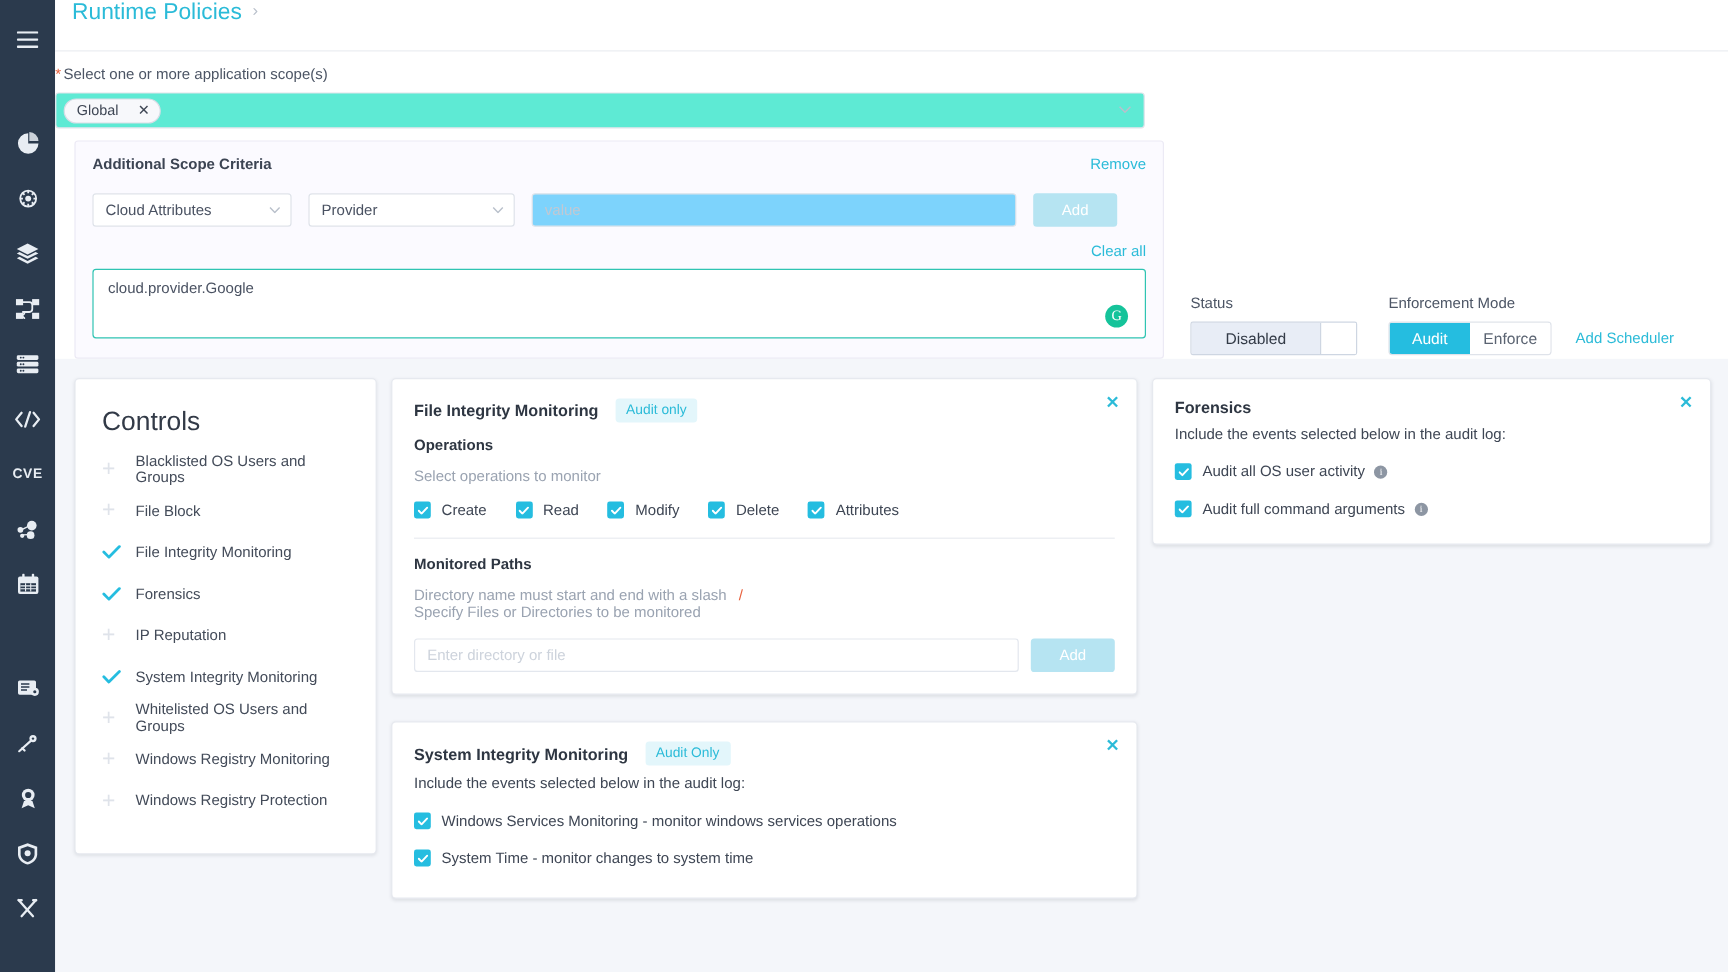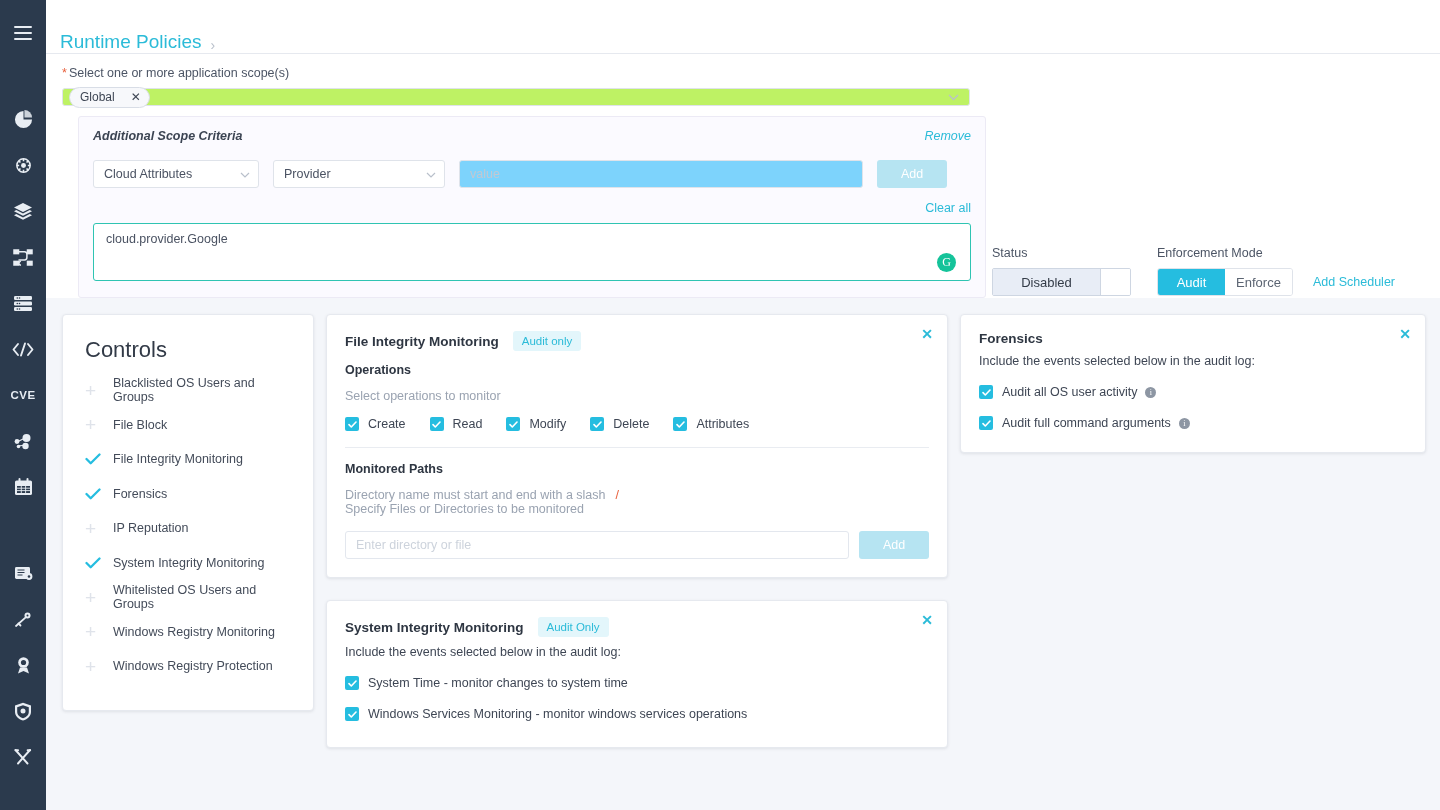--- a/index.html
+++ b/index.html
@@ -28,55 +28,55 @@
   .side-gap { height: 40px; }
   .cve-text {
     font-size: 11.5px; font-weight: bold; letter-spacing: .5px;
     color: #e8edf3; font-family: "Liberation Sans", sans-serif;
   }
 
   
   .main { flex: 1; display: flex; flex-direction: column; background: #f4f6fa; min-width: 0; }
 
   .topbar {
-    height: 54px; background: #ffffff;
-    display: flex; align-items: flex-end;
+    height: 43px; background: #ffffff;
+    display: flex; align-items: flex-start;
     padding-left: 14px;
     border-bottom: 1px solid #e6e9ef;
   }
   .crumb-link { color: #2bbbd8; font-size: 19px; cursor: pointer; }
   .crumb-sep { color: #b9c0cb; font-size: 14px; margin: 0 9px; }
   .crumb-current { color: #57606e; font-size: 19px; }
 
-  .scopewrap { background: #ffffff; padding: 12px 16px 0 16px; }
+  .scopewrap { background: #ffffff; padding: 12px 16px 0 0; }
   .req-label { font-size: 12.5px; color: #4c5565; margin-bottom: 8px; }
   .req-star { color: #e8603c; margin-right: 2px; }
 
   .multiselect {
-    height: 18px; border: 1px solid #dfe3ea; border-radius: 3px;
-    background: #bef264; display: flex; align-items: center;
+    height: 30px; border: 1px solid #dfe3ea; border-radius: 3px;
+    background: #5eead4; display: flex; align-items: center;
     padding: 0 6px; width: 908px; position: relative;
   }
   .chip {
     height: 21px; border: 1px solid #d8dde6; border-radius: 11px;
     background: #f7f8fb; display: inline-flex; align-items: center;
     padding: 0 8px 0 10px; font-size: 12px; color: #3e4654;
   }
   .chip-x { margin-left: 16px; color: #3e4654; font-size: 12px; cursor: pointer; line-height: 1; }
   .ms-caret { position: absolute; right: 10px; color: #b9c0cb; font-size: 10px; }
 
   
   .criteria {
     margin: 10px 16px 0 16px; width: 908px;
     background: #fbfaff;
     border: 1px solid #eceaf5;
     border-radius: 3px;
     padding: 12px 14px 16px 14px;
   }
-  .criteria-head { display: flex; justify-content: space-between; align-items: flex-start; font-style: italic; }
+  .criteria-head { display: flex; justify-content: space-between; align-items: flex-start; }
   .criteria-title { font-size: 12.5px; font-weight: bold; color: #3c4453; }
   .link { color: #2bbbd8; font-size: 12.5px; cursor: pointer; }
   .criteria-row { display: flex; align-items: center; margin-top: 17px; gap: 14px; }
   .sel {
     height: 28px; border: 1px solid #dfe3ea; border-radius: 3px; background: #fff;
     display: flex; align-items: center; justify-content: space-between;
     padding: 0 8px 0 10px; font-size: 12.5px; color: #4a5262;
   }
   .sel.w1 { width: 166px; }
   .sel.w2 { width: 172px; }
@@ -539,29 +539,29 @@
             <span class="panel-title">System Integrity Monitoring</span>
             <span class="badge">Audit Only</span>
           </div>
           <div class="lead-text">Include the events selected below in the audit log:</div>
           <label class="evt-line">
             <span class="cb">
                 <svg width="9" height="7" viewBox="0 0 9 7" fill="none" stroke="#fff" stroke-width="1.6" stroke-linecap="round" stroke-linejoin="round">
                   <path d="M1 3.6L3.3 6 8 1"></path>
                 </svg>
               </span>
-            <span>System Time - monitor changes to system time</span>
+            <span>Windows Services Monitoring - monitor windows services operations</span>
           </label>
           <label class="evt-line">
             <span class="cb">
                 <svg width="9" height="7" viewBox="0 0 9 7" fill="none" stroke="#fff" stroke-width="1.6" stroke-linecap="round" stroke-linejoin="round">
                   <path d="M1 3.6L3.3 6 8 1"></path>
                 </svg>
               </span>
-            <span>Windows Services Monitoring - monitor windows services operations</span>
+            <span>System Time - monitor changes to system time</span>
           </label>
         </div>
       </div>
 
       <div class="right-col">
         <div class="card panel" style="padding:16px 18px 22px 18px;">
           <span class="panel-x">✕</span>
           <div class="panel-head" style="margin-bottom:8px;">
             <span class="panel-title">Forensics</span>
           </div>

